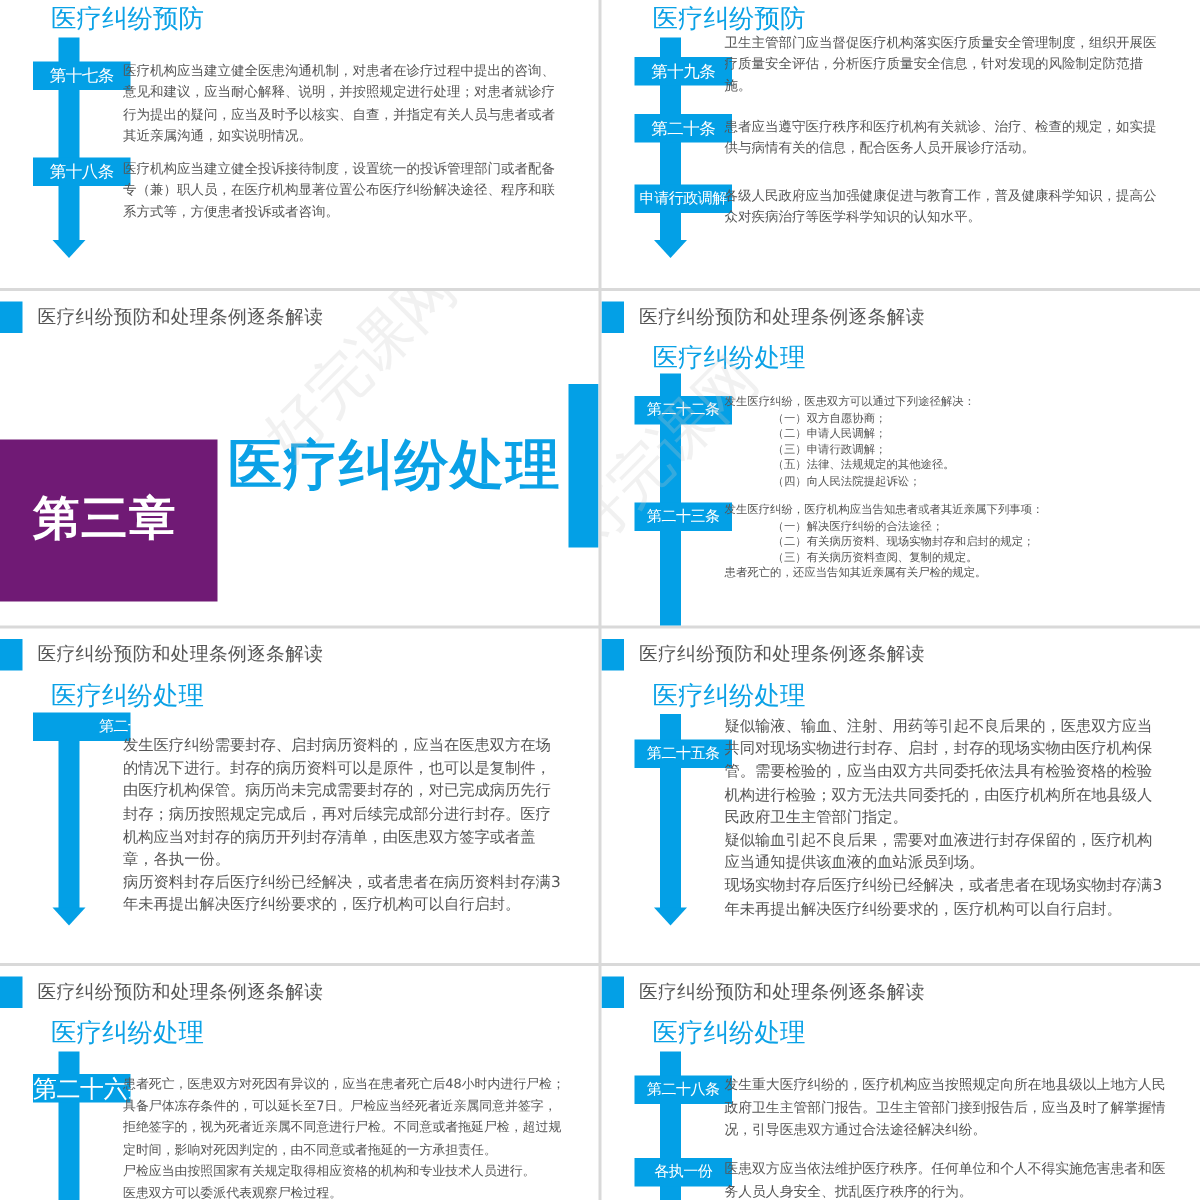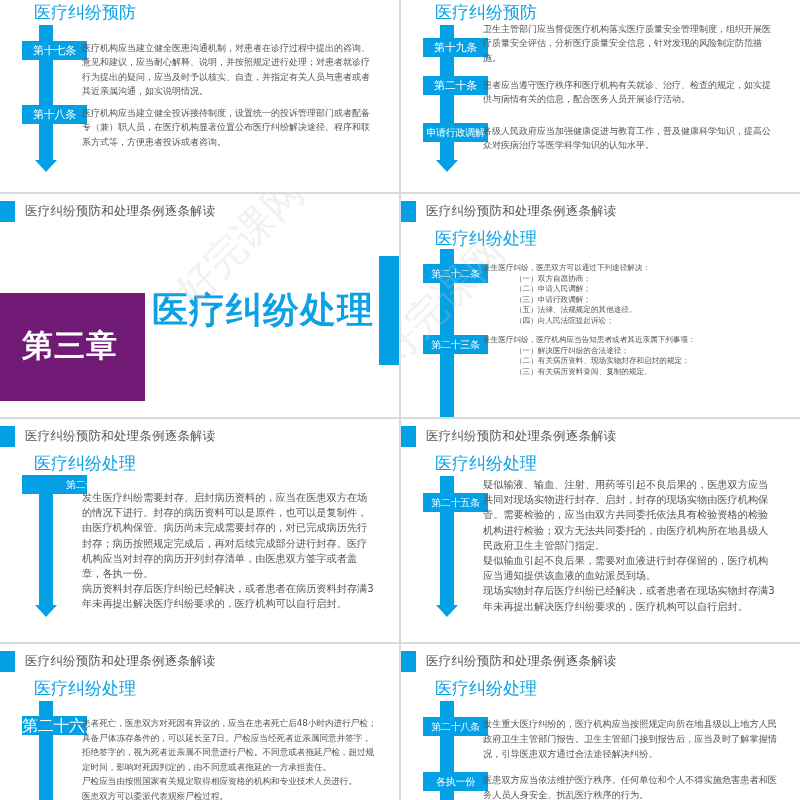--- a/index.html
+++ b/index.html
@@ -84,20 +84,21 @@
     <p class="ind">（三）申请行政调解；</p>
     <p class="ind">（五）法律、法规规定的其他途径。</p>
     <p class="ind">（四）向人民法院提起诉讼；</p>
   </div>
   <div class="art" style="top:141px;font-size:10px;">第二十三条</div>
   <div class="body" style="top:141px;font-size:7.6px;line-height:10.5px;width:300px;">
     <p>发生医疗纠纷，医疗机构应当告知患者或者其近亲属下列事项：</p>
     <p class="ind">（一）解决医疗纠纷的合法途径；</p>
     <p class="ind">（二）有关病历资料、现场实物封存和启封的规定；</p>
     <p class="ind">（三）有关病历资料查阅、复制的规定。</p>
+    <p>患者死亡的，还应当告知其近亲属有关尸检的规定。</p>
   </div>
   <div class="wm" style="left:-40px;top:80px;">好完课网</div>
 </div>
 
 <div class="slide s-l r2">
   <div class="hdr-block"></div>
   <div class="hdr-text">医疗纠纷预防和处理条例逐条解读</div>
   <div class="sect-title" style="top:33px;">医疗纠纷处理</div>
   <div class="spine" style="top:57px;height:130px;"></div>
   <div class="arrow-head" style="left:35px;top:186px;"></div>

